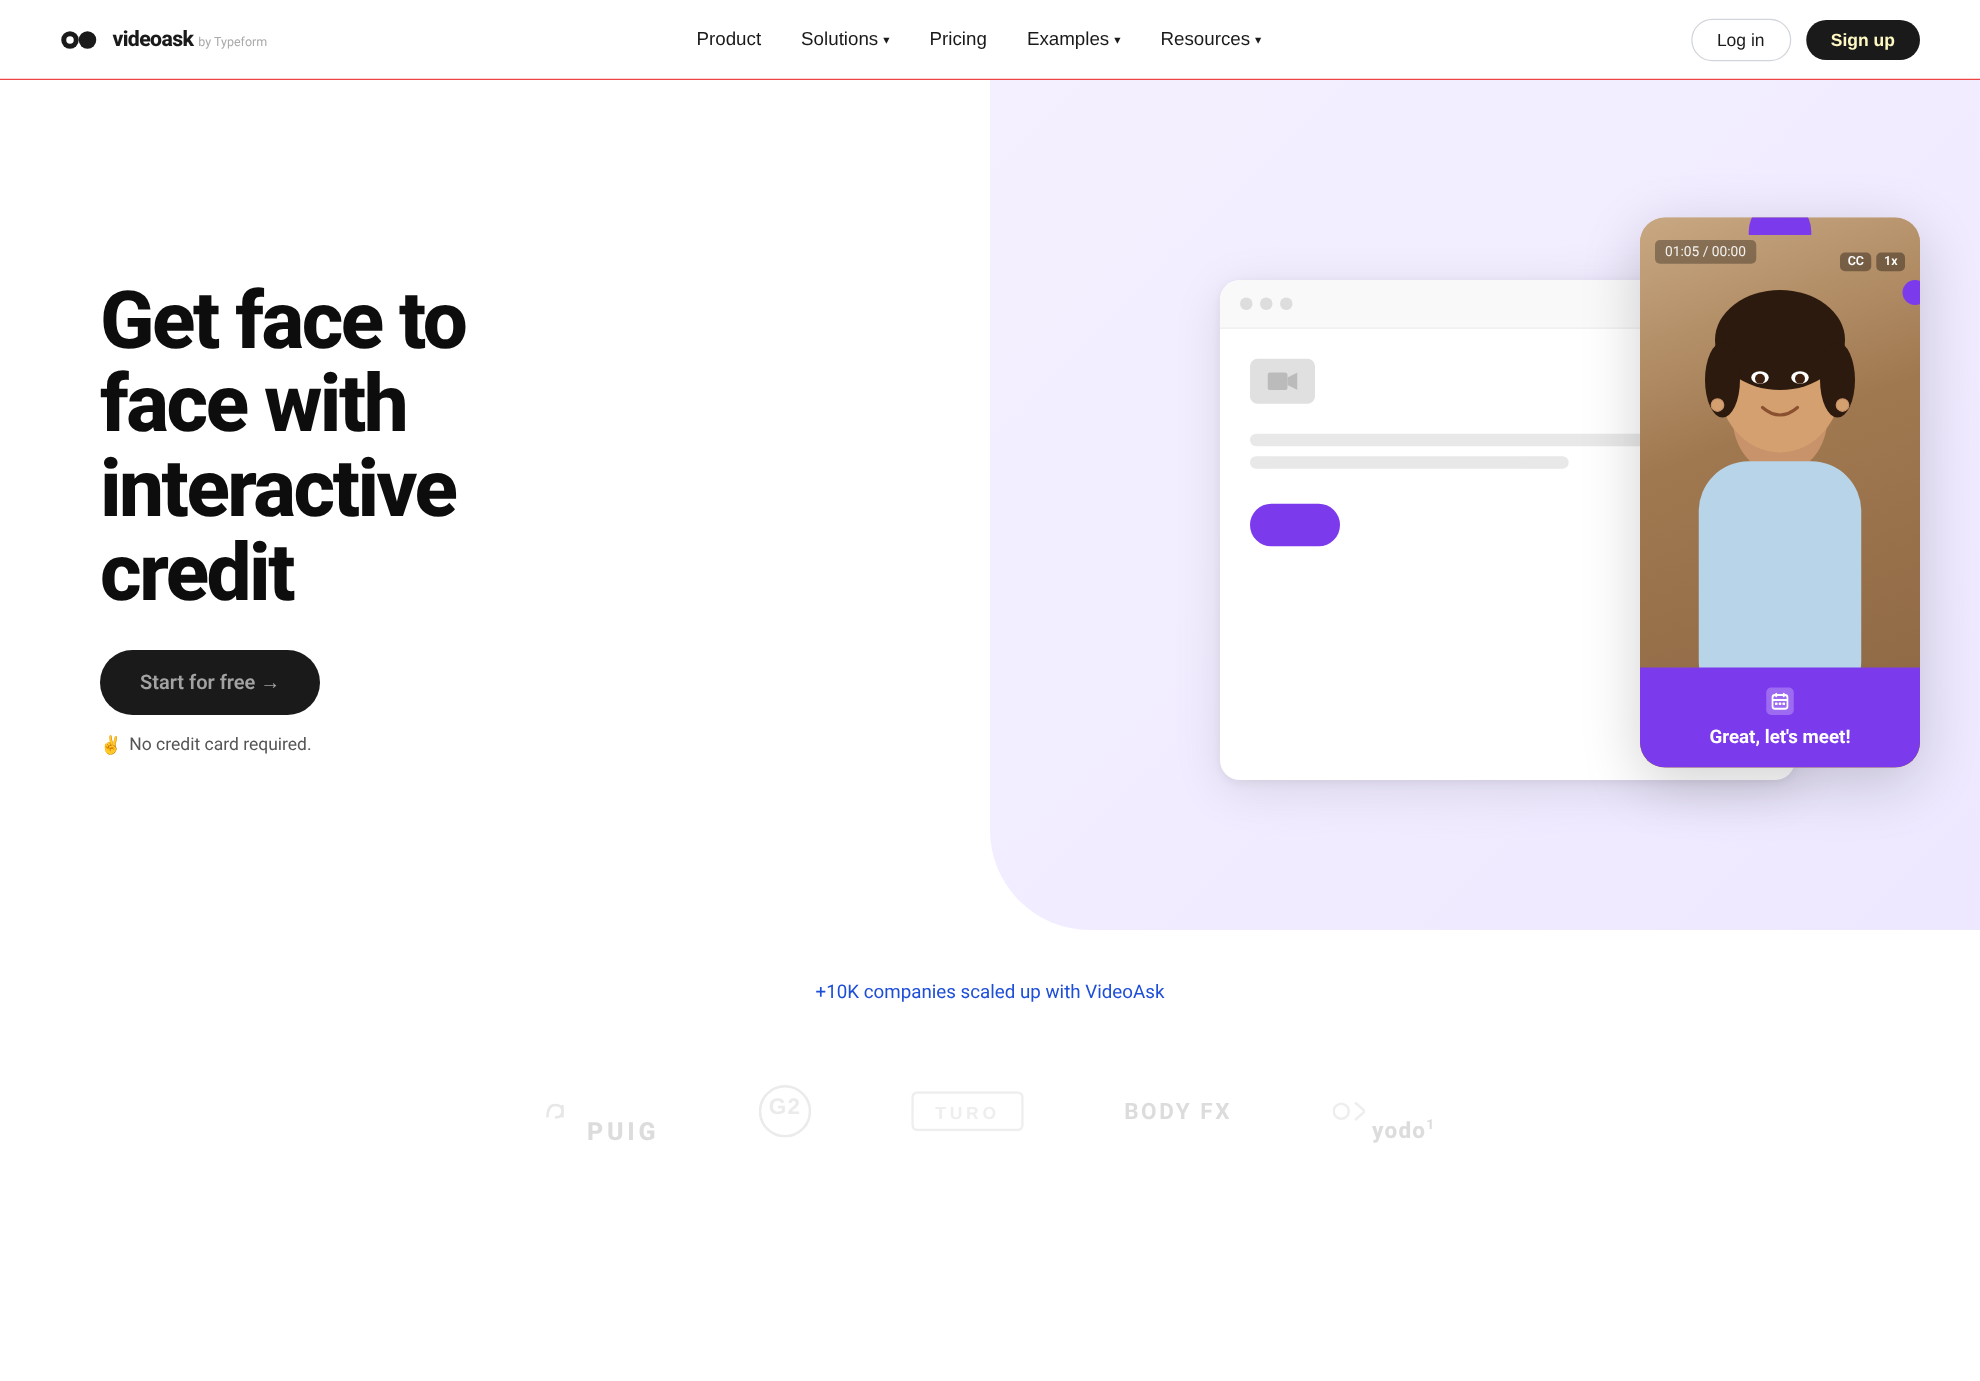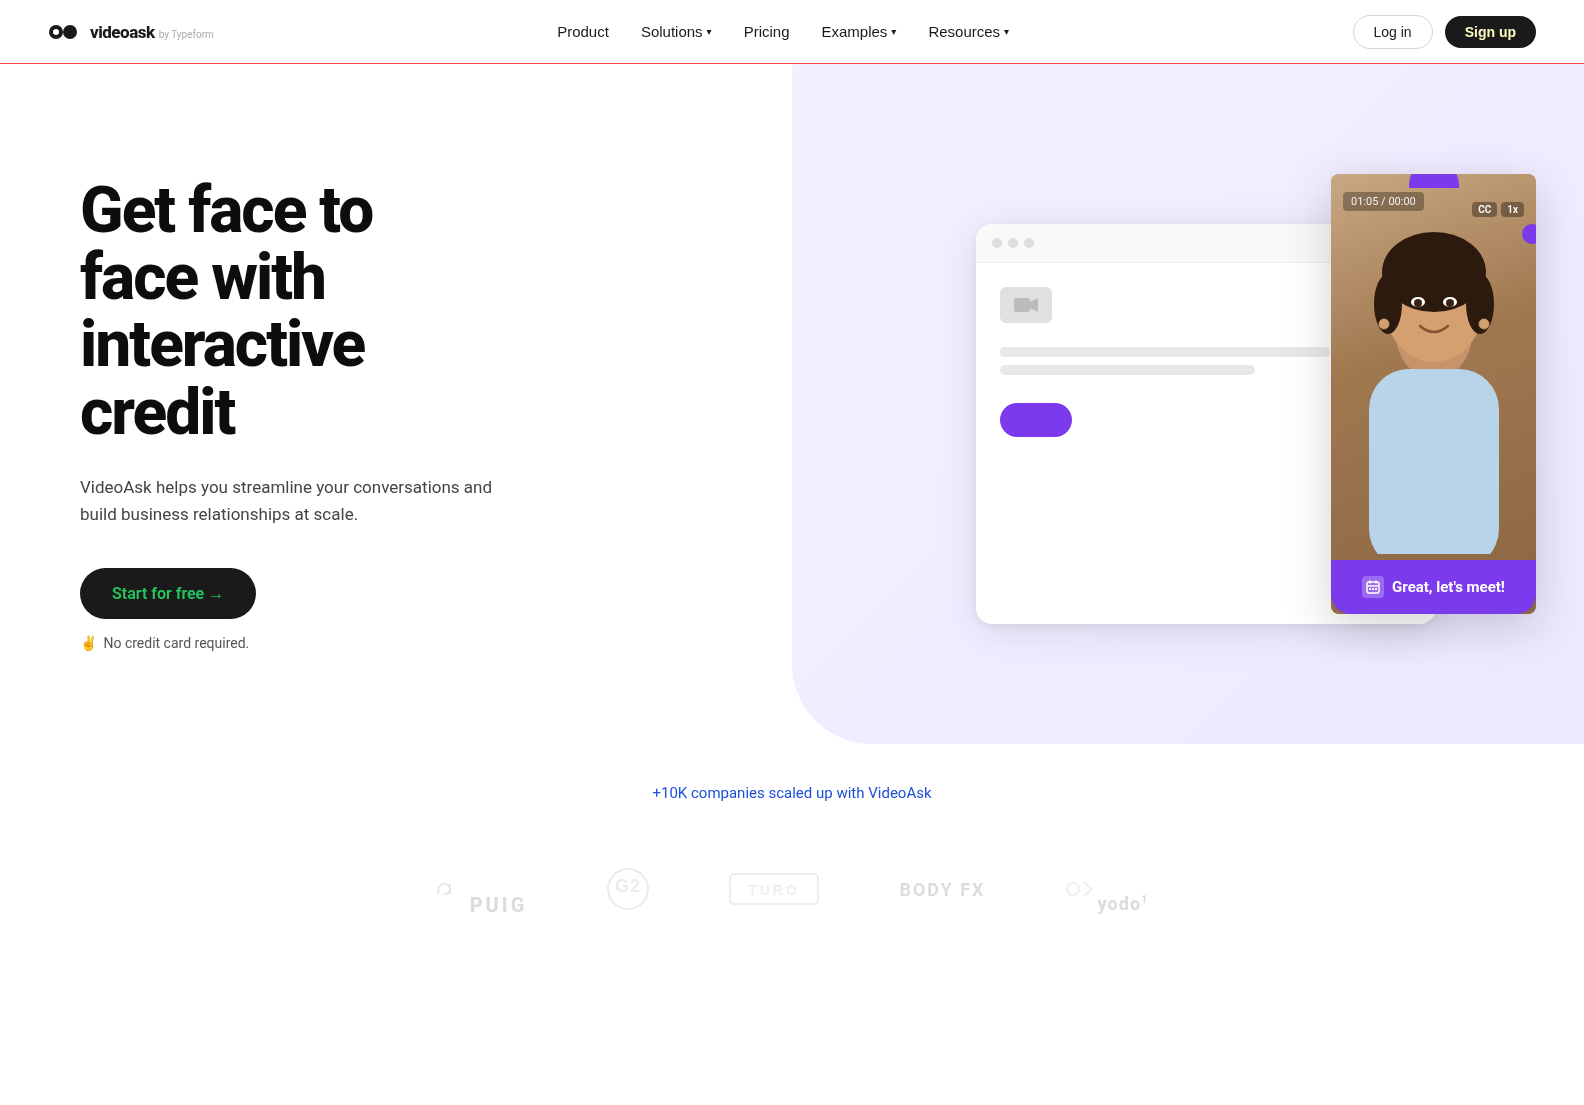--- a/index.html
+++ b/index.html
@@ -36,21 +36,21 @@
     .hero-left { max-width: 420px; flex-shrink: 0; }
     .hero-title {
       font-size: 64px; font-weight: 800; color: #0d0d0d; line-height: 1.05;
       letter-spacing: -2px; margin-bottom: 28px;
     }
     .hero-subtitle {
       font-size: 17px; color: #444; line-height: 1.6; margin-bottom: 40px;
     }
     .btn-cta {
       display: inline-flex; align-items: center; gap: 8px;
-      padding: 16px 32px; background: #1a1a1a; color: #22c55e;
+      padding: 16px 32px; background: #1a1a1a; color: #a3a3a3;
       border: none; border-radius: 999px; font-size: 16px; font-weight: 600;
       cursor: pointer; text-decoration: none; margin-bottom: 16px; justify-content: center;
     }
     .no-credit { font-size: 14px; color: #555; display: flex; align-items: center; gap: 6px; }
 
     
     .hero-visual { position: relative; width: 560px; height: 480px; flex-shrink: 0; }
 
     
     .browser-card {
@@ -73,22 +73,22 @@
     .bc-lines { margin-bottom: 28px; }
     .bc-line { height: 10px; background: #e8e8e8; border-radius: 6px; margin-bottom: 8px; }
     .bc-line.long { width: 80%; }
     .bc-line.medium { width: 62%; }
     .bc-btn {
       width: 72px; height: 34px; background: #7c3aed; border-radius: 999px;
     }
 
     
     .video-card {
-      position: absolute; top: 0; right: 0; width: 205px; height: 440px;
-      border-radius: 8px; overflow: hidden;
+      position: absolute; top: 0; right: 0; width: 224px; height: 440px;
+      border-radius: 20px; overflow: hidden;
       box-shadow: 0 12px 48px rgba(0,0,0,0.18);
       background: #c8a882;
     }
     .video-top-bar {
       position: absolute; top: 12px; left: 12px; right: 12px;
       display: flex; justify-content: space-between; align-items: center; z-index: 2;
     }
     .video-timer { font-size: 11px; color: rgba(255,255,255,0.9); background: rgba(0,0,0,0.3); padding: 3px 8px; border-radius: 4px; }
     .video-badges { display: flex; gap: 4px; }
     .video-badge {
@@ -108,20 +108,21 @@
     .video-purple-dot {
       position: absolute; top: 50px; right: -6px;
       width: 20px; height: 20px; background: #7c3aed; border-radius: 50%;
     }
     .video-answer-btn {
       position: absolute; bottom: 0; left: 0; right: 0;
       background: #7c3aed; color: #fff; text-align: center;
       padding: 16px 12px; font-size: 15px; font-weight: 700;
       display: flex; align-items: center; justify-content: center; gap: 8px;
       border-radius: 0 0 20px 20px;
+      flex-direction: column;
     }
     .answer-icon {
       width: 22px; height: 22px; background: rgba(255,255,255,0.25);
       border-radius: 4px; display: flex; align-items: center; justify-content: center;
       font-size: 12px;
     }
     .purple-top-arc {
       position: absolute; top: -14px; left: 50%; transform: translateX(-50%);
       width: 50px; height: 28px; background: #7c3aed; border-radius: 999px 999px 0 0;
       z-index: 3;
@@ -176,21 +177,20 @@
 
   <div class="nav-actions">
     <button class="btn-login">Log in</button>
     <button class="btn-signup">Sign up</button>
   </div>
 </nav>
 
 <section class="hero">
   <div class="hero-left">
     <h1 class="hero-title">Get face to face with interactive credit</h1>
-    <p class="hero-subtitle">VideoAsk helps you streamline your conversations and build business relationships at scale.</p>
     <a class="btn-cta" href="#">
       <span>Start for free →</span>
     </a>
     <div class="no-credit">
       <span>✌️</span>
       <span>No credit card required.</span>
     </div>
   </div>
 
   <div class="hero-visual">

